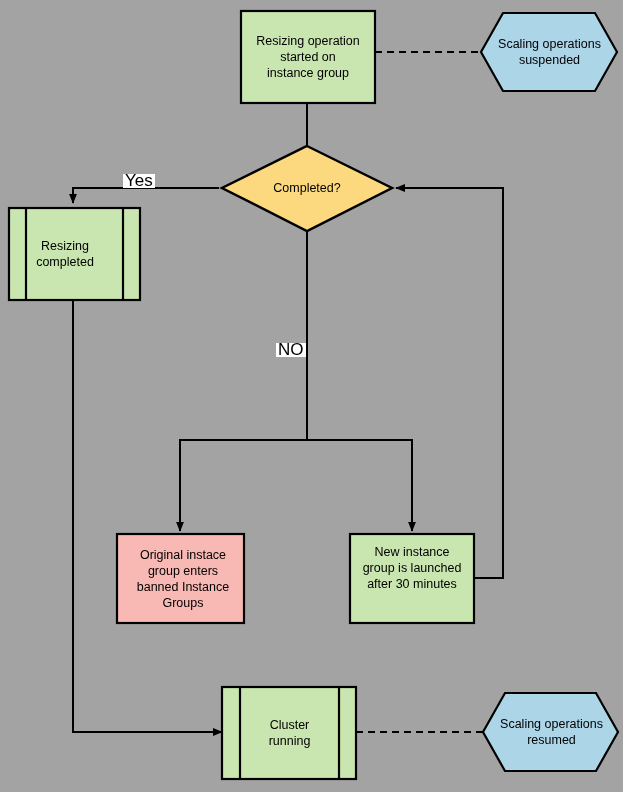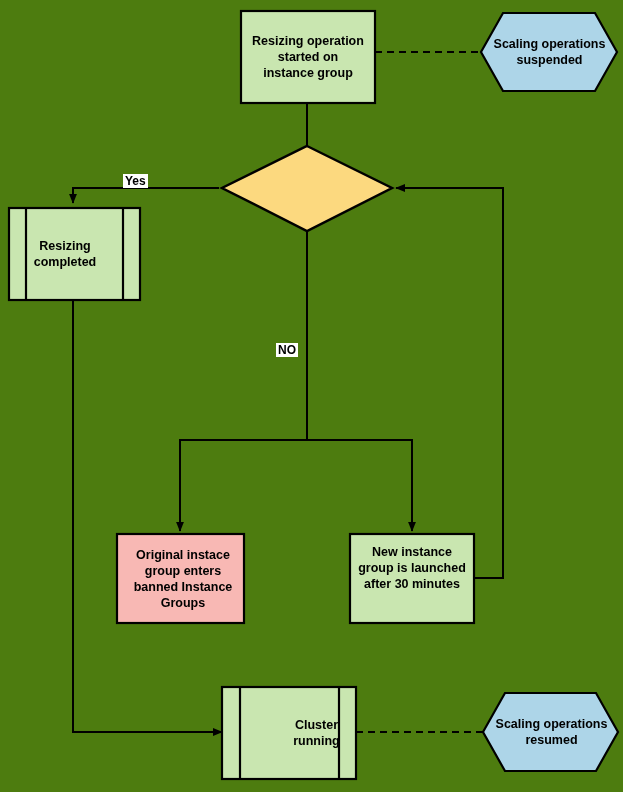--- a/index.html
+++ b/index.html
@@ -9,23 +9,22 @@
     background: #ffffff;
   }
   body {
     font-family: "Liberation Sans", sans-serif;
     -webkit-font-smoothing: antialiased;
   }
   #diagram-canvas {
     position: relative;
     width: 623px;
     height: 792px;
-    background: #4d7c0f;
+    background: #a3a3a3;
     overflow: hidden;
-    font-weight: bold;
   }
   svg.layer {
     position: absolute;
     left: 0;
     top: 0;
     width: 623px;
     height: 792px;
   }
   .node-label {
     position: absolute;
@@ -36,21 +35,21 @@
     color: #000000;
     font-size: 12.5px;
     line-height: 16px;
     white-space: pre-line;
     pointer-events: none;
     font-family: "Liberation Sans", sans-serif;
   }
   .edge-label {
     position: absolute;
     color: #000000;
-    font-size: 12px;
+    font-size: 17px;
     line-height: 14px;
     background: #ffffff;
     padding: 0 2px;
     font-family: "Liberation Sans", sans-serif;
   }
 </style>
 </head>
 <body>
 
 <div id="diagram-canvas">
@@ -131,34 +130,35 @@
     </g>
   </svg>
 
   <div class="node-label" style="left:243px; top:13px; width:130px; height:88px;">Resizing operation
 started on
 instance group</div>
 
   <div class="node-label" style="left:487px; top:14px; width:125px; height:76px;">Scaling operations
 suspended</div>
 
+  <div class="node-label" style="left:247px; top:168px; width:120px; height:40px;">Completed?</div>
 
   <div class="node-label" style="left:28px; top:210px; width:74px; height:88px;">Resizing
 completed</div>
 
   <div class="node-label" style="left:119px; top:536px; width:128px; height:85px;">Original instace
 group enters
 banned Instance
 Groups</div>
 
   <div class="node-label" style="left:352px; top:536px; width:120px; height:64px;">New instance
 group is launched
 after 30 minutes</div>
 
-  <div class="node-label" style="left:242px; top:689px; width:95px; height:88px;padding-left:27px;">Cluster
+  <div class="node-label" style="left:242px; top:689px; width:95px; height:88px;">Cluster
 running</div>
 
   <div class="node-label" style="left:489px; top:694px; width:125px; height:76px;">Scaling operations
 resumed</div>
 
   <div class="edge-label" style="left:123px; top:174px;">Yes</div>
 
   <div class="edge-label" style="left:276px; top:343px;">NO</div>
 
 </div>

